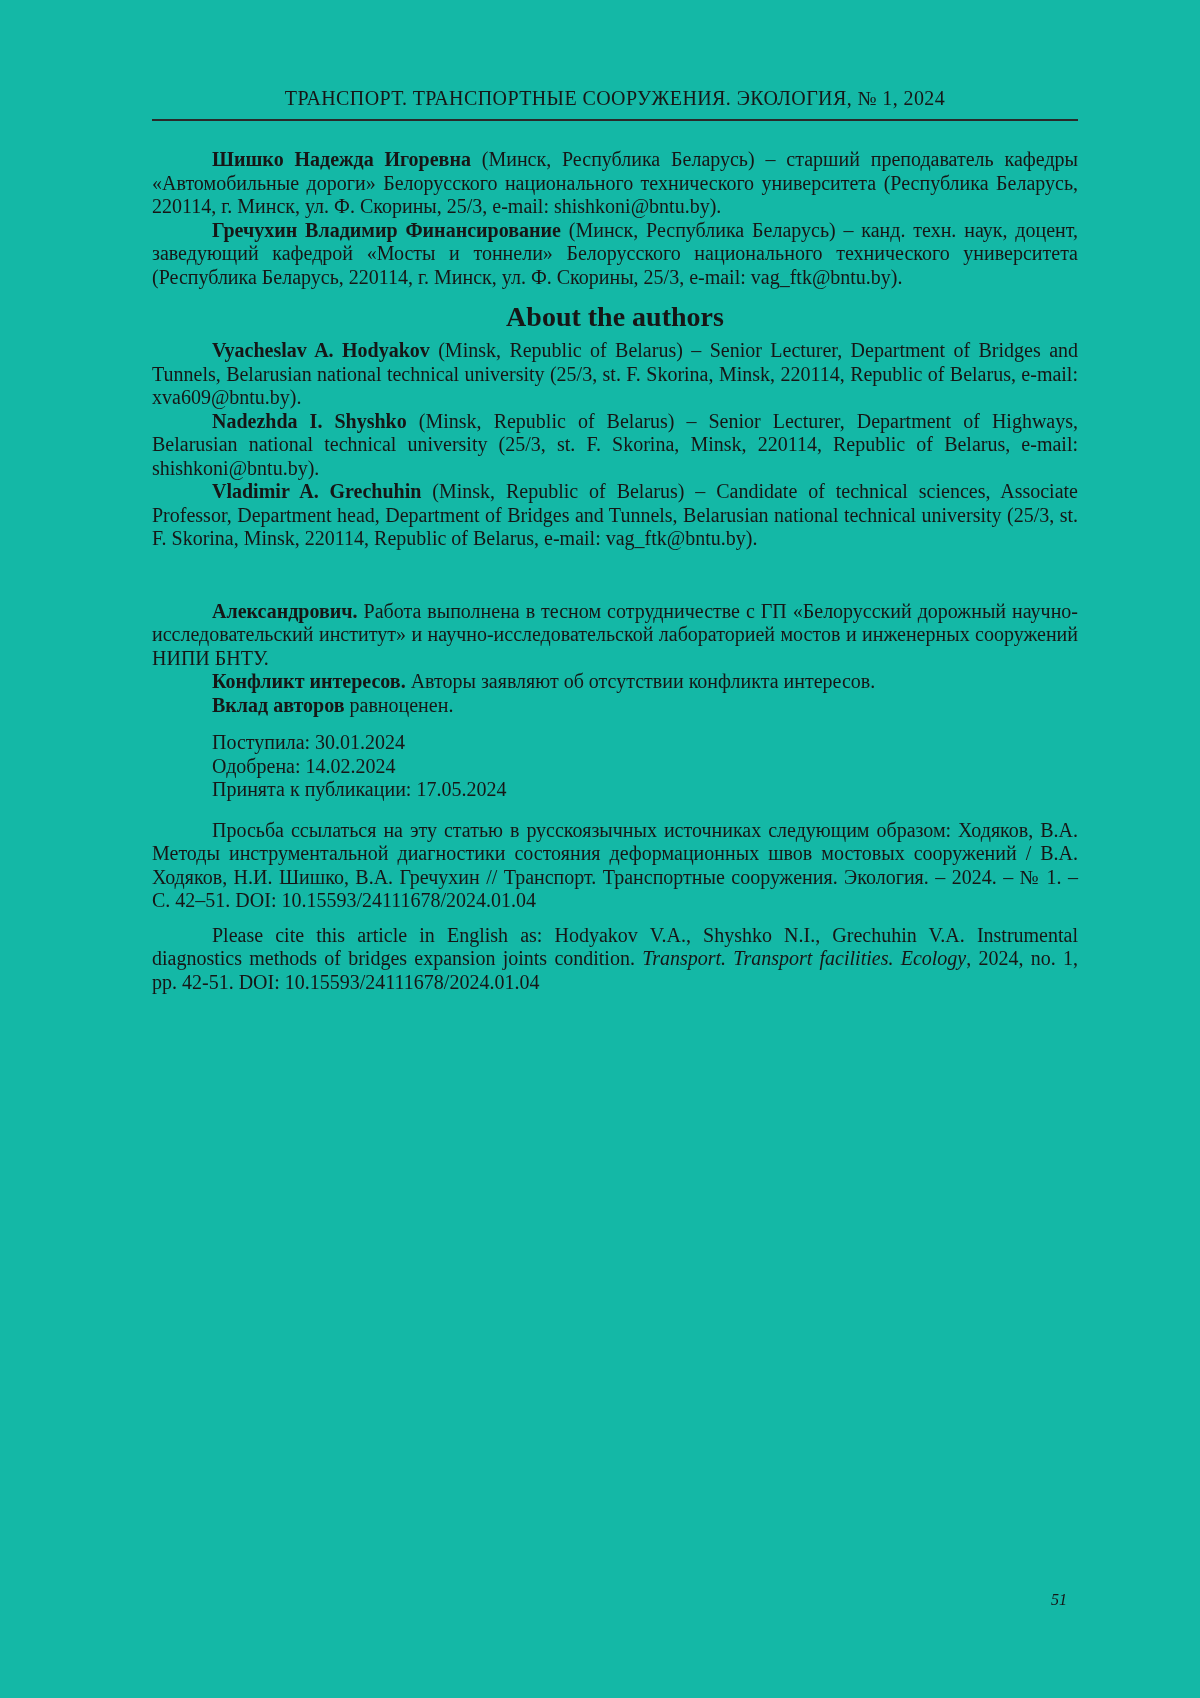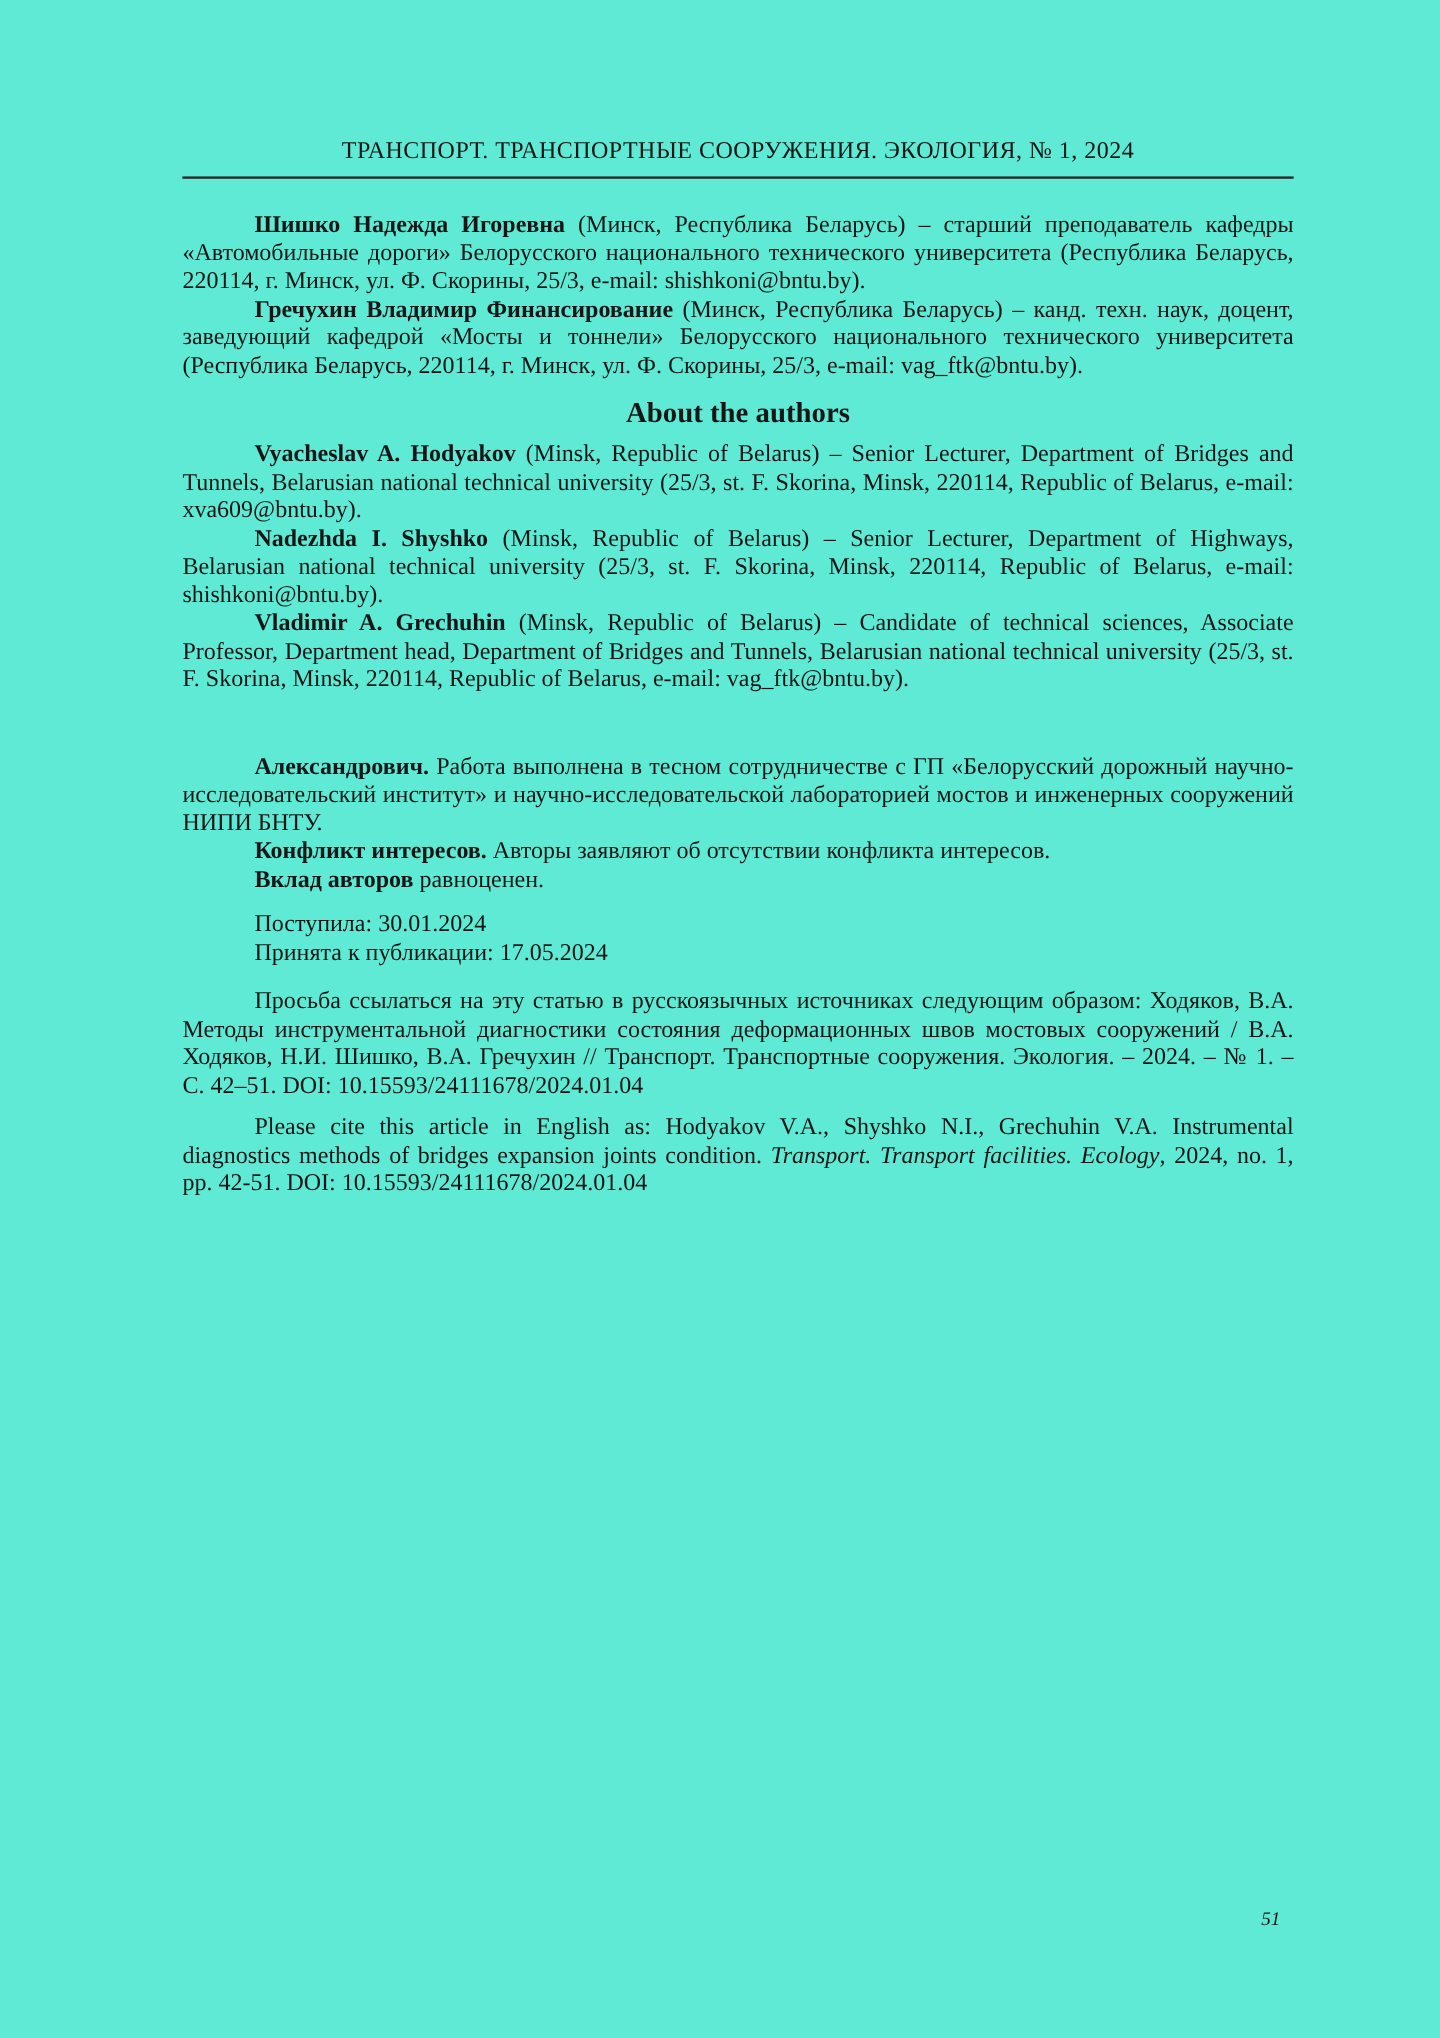--- a/index.html
+++ b/index.html
@@ -11,22 +11,22 @@
     width: 1200px;
     height: 1698px;
     color: #161616;
     font-family: "Liberation Serif", "DejaVu Serif", serif;
   }
   .page {
     position: relative;
     box-sizing: border-box;
     width: 1200px;
     height: 1698px;
-    padding: 114px 122px 0 152px;
-    background: #5eead4;
+    padding: 86px 122px 0 152px;
+    background: #14b8a6;
   }
   .running-header {
     border-bottom: 2px solid #2a2a2a;
     padding-bottom: 9px;
   }
   .running-header h1 {
     margin: 0;
     font-size: 20px;
     line-height: 24px;
     font-weight: normal;
@@ -39,21 +39,21 @@
     font-size: 20px;
     line-height: 23.5px;
     text-align: justify;
     text-indent: 60px;
   }
   .b { font-weight: bold; }
   .i { font-style: italic; }
   .ru-authors { margin-top: 27px; }
   .about-heading {
     margin: 16px 0 10px 0;
-    font-size: 24px;
+    font-size: 28px;
     line-height: 24px;
     font-weight: bold;
     text-align: center;
   }
   .meta-block { margin-top: 49px; }
   .dates-block { margin-top: 14px; }
   .dates-block p {
     text-align: left;
     text-indent: 60px;
   }
@@ -91,20 +91,21 @@
   </section>
 
   <section class="meta-block">
     <p><span class="b">Александрович.</span><span> Работа выполнена в тесном сотрудничестве с ГП «Белорусский дорожный научно-исследовательский институт» и научно-исследовательской лабораторией мостов и инженерных сооружений НИПИ БНТУ.</span></p>
     <p><span class="b">Конфликт интересов.</span><span> Авторы заявляют об отсутствии конфликта интересов.</span></p>
     <p><span class="b">Вклад авторов</span><span> равноценен.</span></p>
   </section>
 
   <section class="dates-block">
     <p>Поступила: 30.01.2024</p>
+    <p>Одобрена: 14.02.2024</p>
     <p>Принята к публикации: 17.05.2024</p>
   </section>
 
   <p class="citation-ru">Просьба ссылаться на эту статью в русскоязычных источниках следующим образом: Ходяков, В.А. Методы инструментальной диагностики состояния деформационных швов мостовых сооружений / В.А. Ходяков, Н.И. Шишко, В.А. Гречухин // Транспорт. Транспортные сооружения. Экология. – 2024. – № 1. – С. 42–51. DOI: 10.15593/24111678/2024.01.04</p>
 
   <p class="citation-en"><span>Please cite this article in English as: Hodyakov V.A., Shyshko N.I., Grechuhin V.A. Instrumental diagnostics methods of bridges expansion joints condition. </span><span class="i">Transport. Transport facilities. Ecology</span><span>, 2024, no. 1, pp. 42-51. DOI: 10.15593/24111678/2024.01.04</span></p>
 
   <div class="page-number">51</div>
 
 </div>

